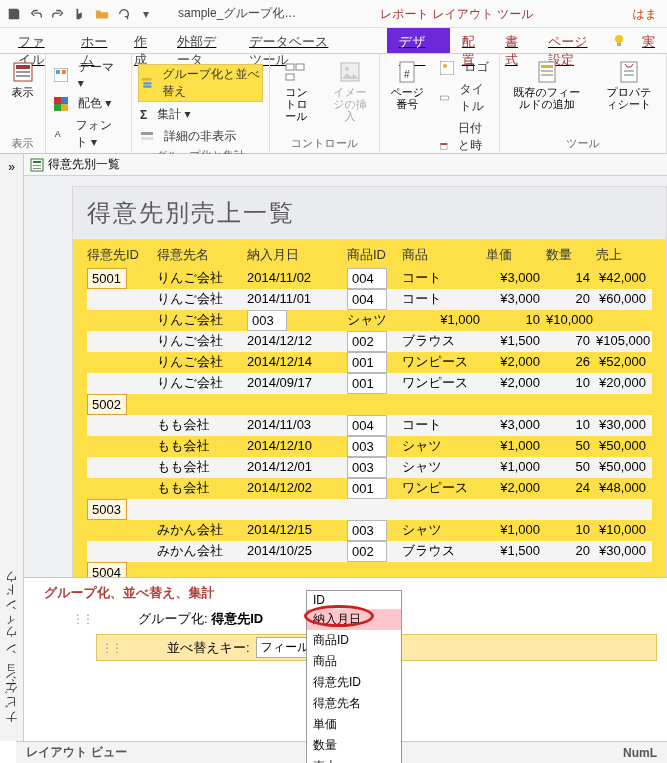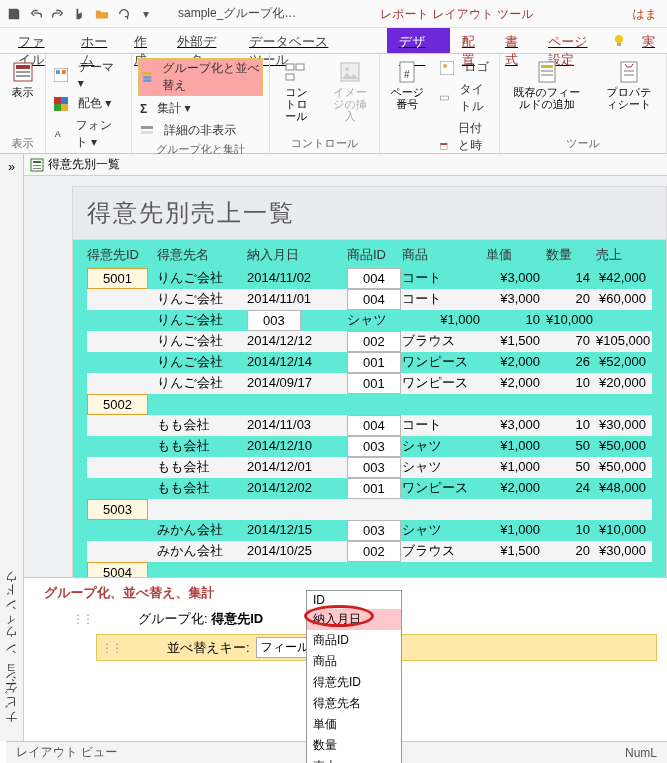--- a/index.html
+++ b/index.html
@@ -23,59 +23,59 @@
 
 .ribbon { height: 100px; background: #fafafa; border-bottom: 1px solid #c8c8c8; display: flex; }
 .rgroup { border-right: 1px solid #e0e0e0; padding: 4px 6px 2px 6px; display: flex; flex-direction: column; justify-content: space-between; }
 .rgroup-label { text-align: center; color: #666; font-size: 11px; padding-top: 2px; }
 .rbig { display: flex; flex-direction: column; align-items: center; gap: 2px; cursor: pointer; padding: 2px 4px; }
 .rbig .ico { width: 24px; height: 24px; }
 .rbig span { font-size: 11px; text-align: center; line-height: 1.1; }
 .rbig.disabled span { color: #aaa; }
 .rstack { display: flex; flex-direction: column; gap: 3px; }
 .rline { display: flex; align-items: center; gap: 10px; font-size: 12px; color: #333; cursor: pointer; padding: 1px 2px; }
-.rline.hl { background: #fca5a5; border: 1px solid #e0c45c; }
+.rline.hl { background: #fde047; border: 1px solid #e0c45c; margin-top: 6px; }
 .rline .sw { width: 14px; height: 14px; }
 .rrow { display: flex; gap: 10px; }
 
 
 .body { display: flex; height: calc(100% - 28px - 26px - 100px - 22px); }
 .navpane { width: 24px; background: #f3f3f3; border-right: 1px solid #ccc; display: flex; flex-direction: column; align-items: center; padding-top: 6px; gap: 6px; }
 .navlabel { writing-mode: vertical-rl; font-size: 12px; color: #333; transform: rotate(180deg); margin-top: auto; margin-bottom: 10px; }
 .doc-area { flex: 1; background: #eef0f1; overflow: hidden; position: relative; }
 .objtab { height: 22px; background: #f7f7f7; border-bottom: 1px solid #d0d0d0; display: flex; align-items: center; padding-left: 6px; gap: 4px; font-size: 12px; }
 .rep-ico { width: 14px; height: 14px; }
-.report-page { position: absolute; left: 48px; top: 32px; right: 0; background: #5eead4; border: 1px solid #d9d9d9; }
+.report-page { position: absolute; left: 48px; top: 32px; right: 0; background: #fde047; border: 1px solid #d9d9d9; }
 .rpt-header { background: #e9ebee; padding: 10px 14px; border-bottom: 1px solid #d9d9d9; }
 .rpt-title { font-size: 24px; color: #5a5a5f; letter-spacing: 2px; }
 .rpt-cols { display: grid; grid-template-columns: 70px 90px 100px 55px 84px 60px 50px 1fr; padding: 6px 14px 4px 14px; font-size: 13px; color: #333; }
 .rpt-body { padding: 0 14px 6px 14px; }
 .grow { display: grid; grid-template-columns: 70px 90px 100px 55px 84px 60px 50px 1fr; font-size: 13px; line-height: 19px; }
 .grow.even { background: #f4f4f4; }
-.idbox { display: inline-block; border: 1px solid #e0a030; background: #fff7e0; padding: 0 15px; min-width: 40px; }
+.idbox { display: inline-block; border: 1px solid #e0a030; background: #fff7e0; padding: 0 4px; min-width: 40px; }
 .idbox.plain { border: 1px solid #b8b8b8; background: #fff; }
 .rgt { text-align: right; padding-right: 6px; }
 .rgt.lft { text-align: left; }
 
 
 .gsort-pane { position: absolute; left: 24px; right: 0; bottom: 22px; background: #fff; border-top: 1px solid #c8c8c8; padding: 6px 10px 6px 20px; height: 164px; }
 .gs-title { color: #b04040; font-weight: bold; font-size: 13px; margin-bottom: 8px; }
 .gs-row { display: flex; align-items: center; gap: 6px; margin-bottom: 6px; margin-left: 28px; }
 .gs-grip { color: #999; letter-spacing: -2px; }
 .gs-label { font-size: 13px; margin-left: 40px; }
 .gs-row.sel { background: #ffe9a8; border: 1px solid #e0c45c; padding: 2px 4px; }
 .gs-dd { border: 1px solid #aaa; padding: 1px 14px 1px 4px; font-size: 12px; position: relative; background: #fff; }
 .gs-dd::after { content: "▼"; font-size: 8px; color: #c04040; position: absolute; right: 3px; top: 3px; }
 .gs-popup { position: absolute; left: 282px; top: 12px; width: 96px; background: #fff; border: 1px solid #999; z-index: 5; }
 .gs-popup div { padding: 2px 6px; font-size: 12px; }
 .gs-popup div.hl { background: #ffc6cc; }
 .gs-circle { position: absolute; left: 280px; top: 27px; width: 70px; height: 22px; border: 3px solid #cc2020; border-radius: 50%; z-index: 6; pointer-events: none; }
 
 
-.statusbar { position: absolute; left: 6px; right: 0; bottom: 0; height: 22px; background: #f3f3f3; border-top: 1px solid #c8c8c8; display: flex; align-items: center; justify-content: space-between; padding: 0 10px; font-size: 12px; color: #555; }
+.statusbar { position: absolute; left: 16px; right: 0; bottom: 0; height: 22px; background: #f3f3f3; border-top: 1px solid #c8c8c8; display: flex; align-items: center; justify-content: space-between; padding: 0 10px; font-size: 12px; color: #555; font-weight: bold; }
 </style>
 </head>
 <body>
 
 <div class="titlebar">
   <div class="qat-btn">
       <svg class="qat-svg" viewBox="0 0 16 16">
         <path fill="#555" d="M2 2h10l2 2v10H2z M4 3h6v3H4z M5 9h6v4H5z"></path>
       </svg>
     </div>

